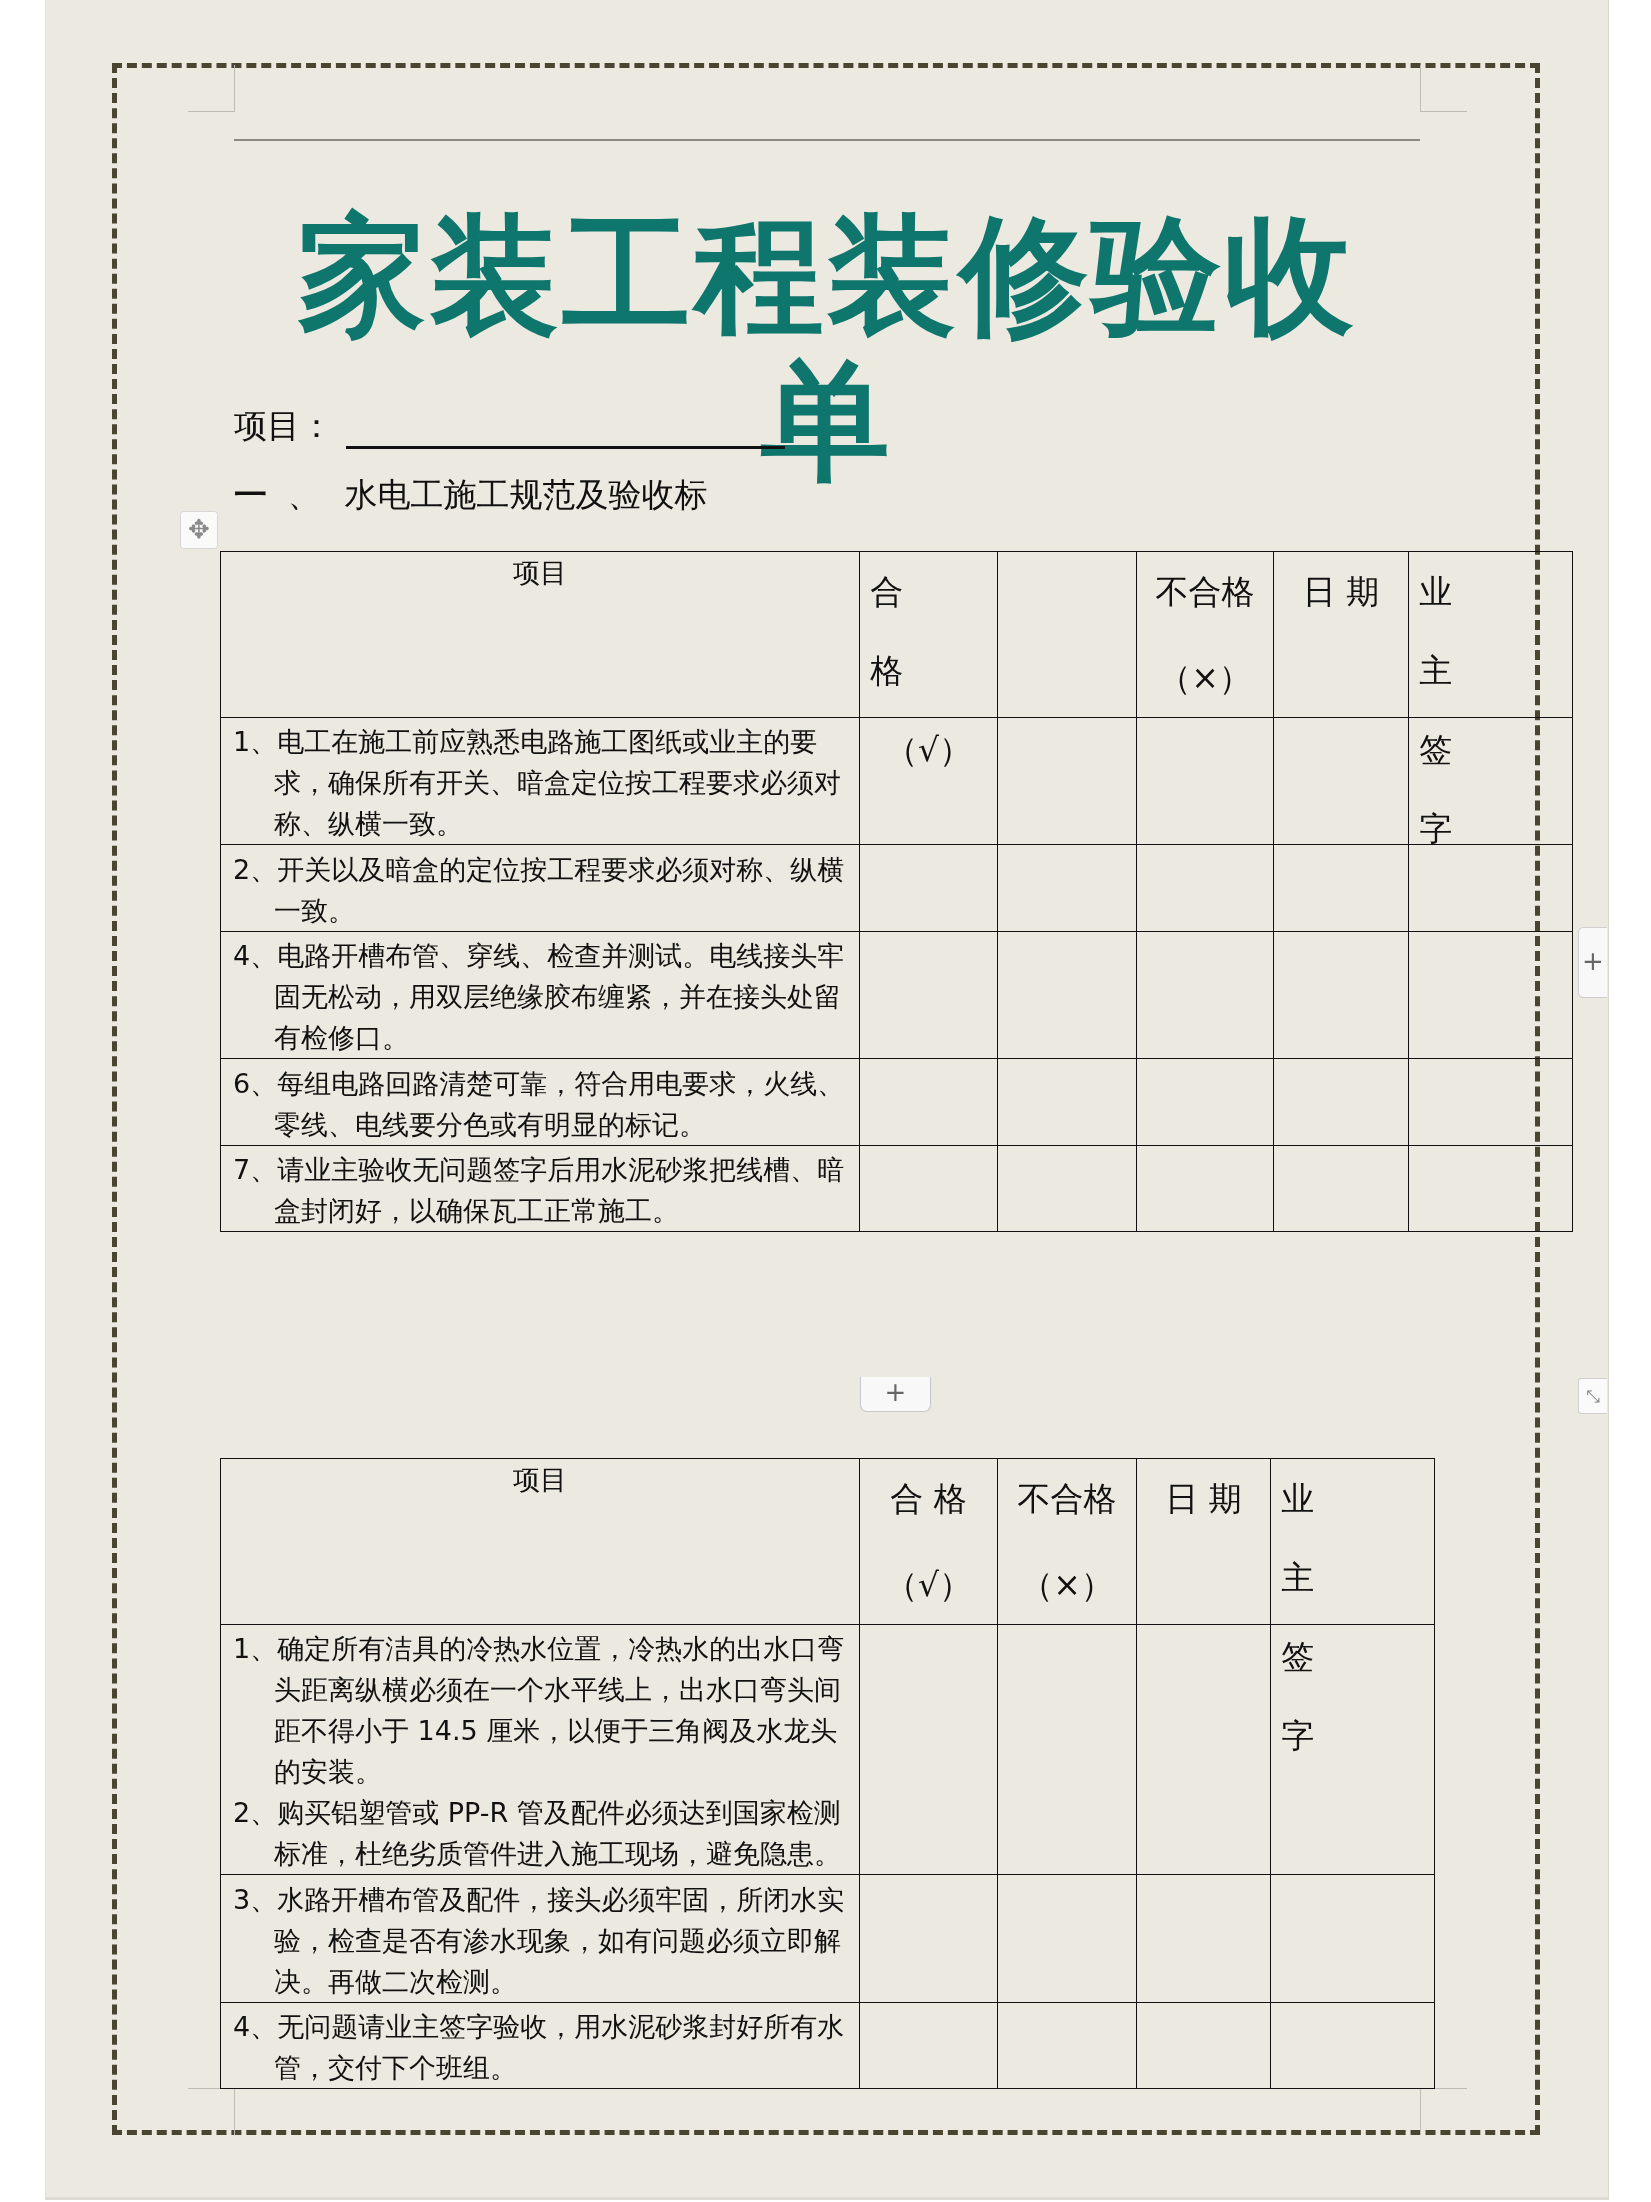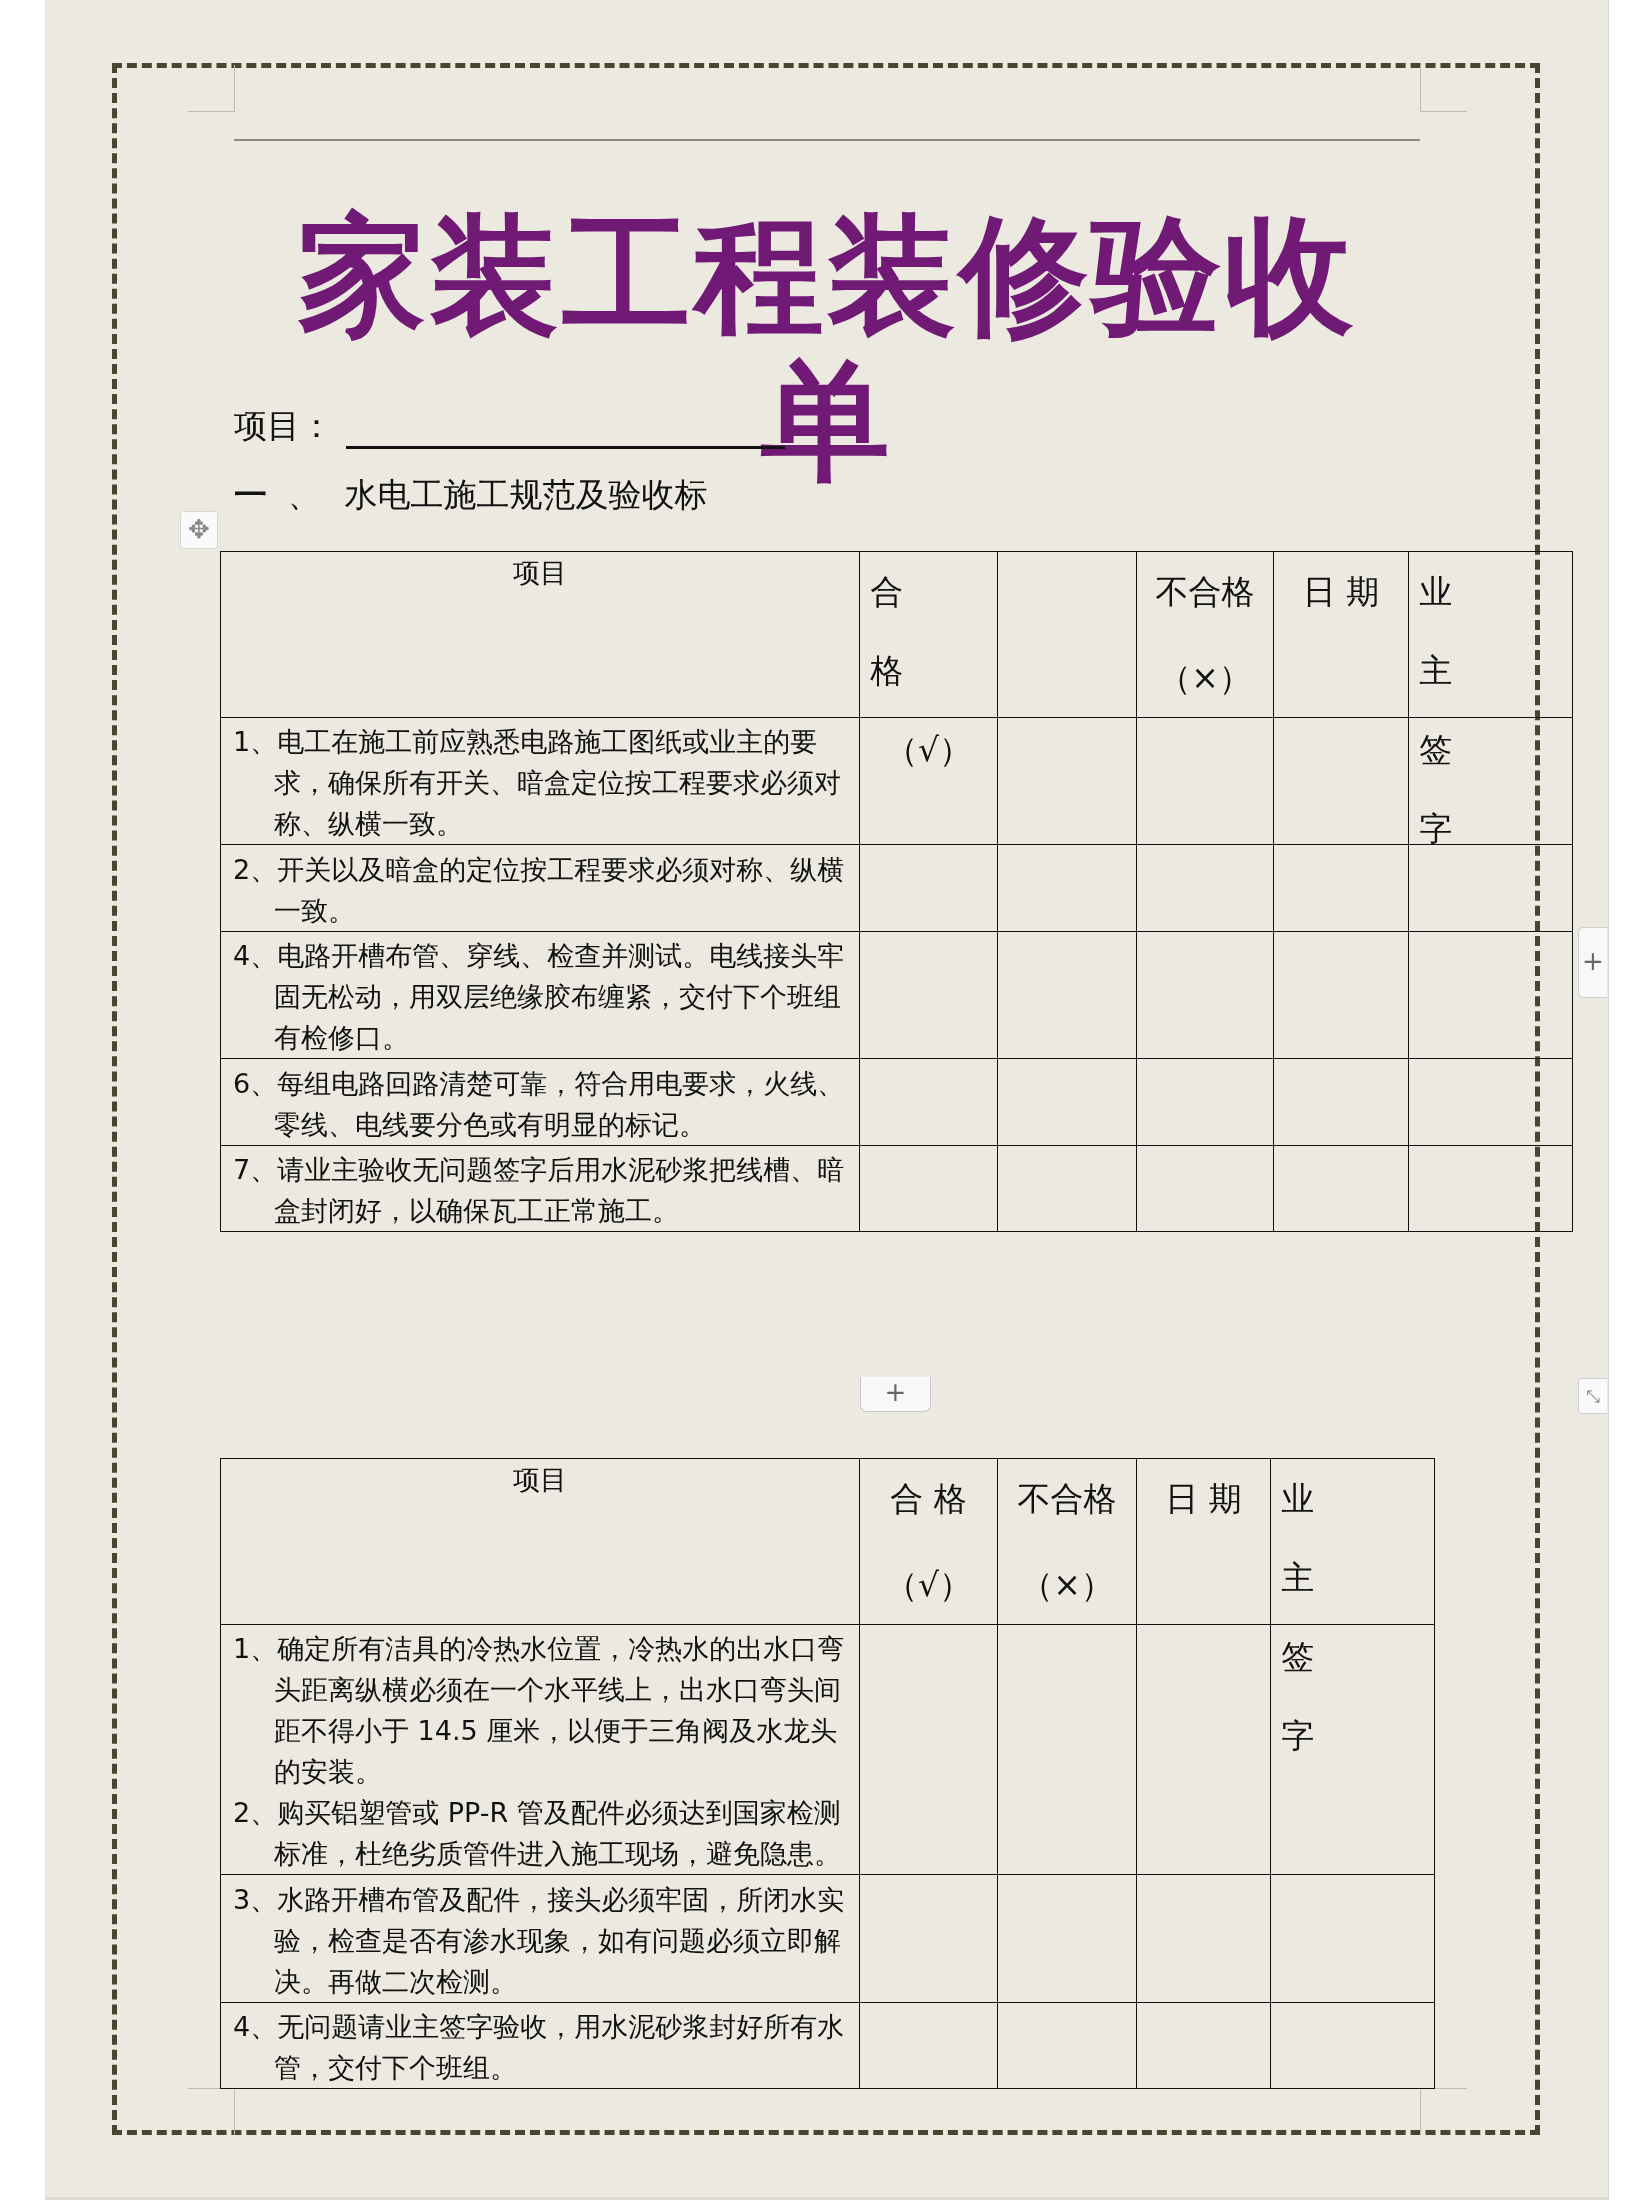--- a/index.html
+++ b/index.html
@@ -10,21 +10,21 @@
   .frame { position:absolute; left:112px; top:63px; width:1428px; height:2072px;
            border:5.2px dashed #4a4530; box-sizing:border-box; }
   .corner { position:absolute; width:46px; height:46px; }
   .corner.tl { left:188px; top:65px; border-right:1.7px solid #bdbbb3; border-bottom:1.7px solid #bdbbb3; }
   .corner.tr { left:1420px; top:65px; border-left:1.7px solid #bdbbb3; border-bottom:1.7px solid #bdbbb3; }
   .corner.bl { left:188px; top:2088px; border-right:1.7px solid #bdbbb3; border-top:1.7px solid #bdbbb3; }
   .corner.br { left:1420px; top:2088px; border-left:1.7px solid #bdbbb3; border-top:1.7px solid #bdbbb3; }
   .header-rule { position:absolute; left:234px; top:139px; width:1186px; height:1.7px; background:#8c8a82; }
   .title { position:absolute; left:234px; top:202px; width:1186px; text-align:center;
            font-family:"DejaVu Serif","Liberation Serif",serif; font-weight:bold; font-size:129px;
-           letter-spacing:3.4px; line-height:146px; color:#701a75; }
+           letter-spacing:3.4px; line-height:146px; color:#0f766e; }
   .project-line { position:absolute; left:234px; top:404px; font-size:33px; line-height:43px; }
   .project-underline { position:absolute; left:346px; top:446px; width:439px; height:2.6px; background:#111; }
   .section-heading { position:absolute; left:234px; top:472px; font-size:33px; line-height:45px; }
   .section-heading .num { font-weight:bold; margin-right:20.6px; }
   .section-heading .sep { margin-right:24px; }
   .move-handle { position:absolute; left:180px; top:511px; width:38px; height:38px; background:#fafafa;
                  border:0.9px solid #d6d6d6; border-radius:3.4px; box-sizing:border-box; color:#8a8a8a;
                  font-size:26px; line-height:34px; text-align:center; }
   table.grid { position:absolute; border-collapse:collapse; table-layout:fixed; }
   table.grid td { border:1.7px solid #111; padding:0; vertical-align:top; font-size:27px; line-height:41px; }
@@ -141,21 +141,21 @@
     <td></td>
         <td></td>
         <td></td>
         <td></td>
         <td></td>
   </tr>
   <tr style="height:125px">
     <td>
           <div class="item-text">
       <span class="item-line">4、电路开槽布管、穿线、检查并测试。电线接头牢</span>
-      <span class="item-line indent">固无松动，用双层绝缘胶布缠紧，交付下个班组</span>
+      <span class="item-line indent">固无松动，用双层绝缘胶布缠紧，并在接头处留</span>
       <span class="item-line indent">有检修口。</span>
           </div>
         </td>
     <td></td>
         <td></td>
         <td></td>
         <td></td>
         <td></td>
   </tr>
   <tr style="height:83px">

